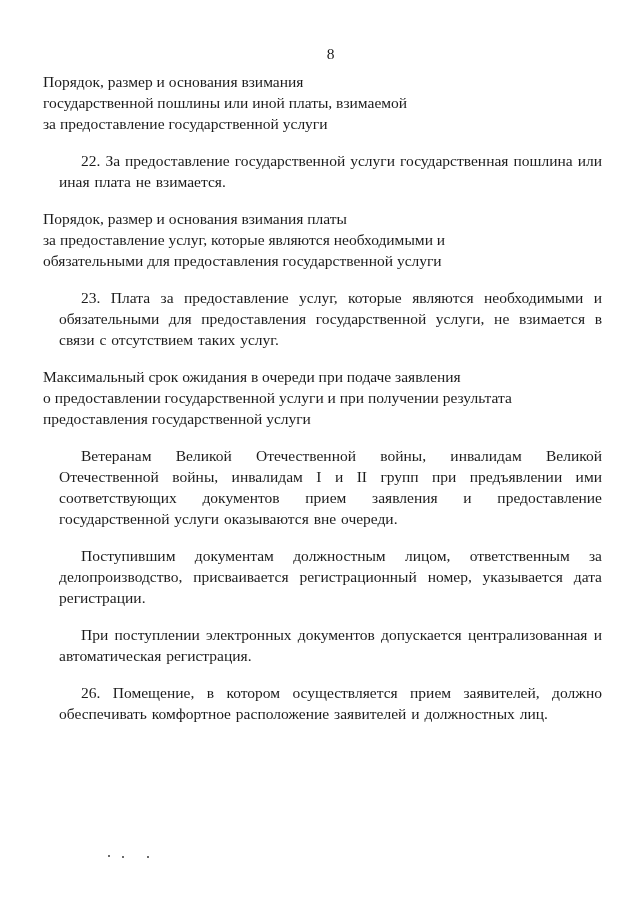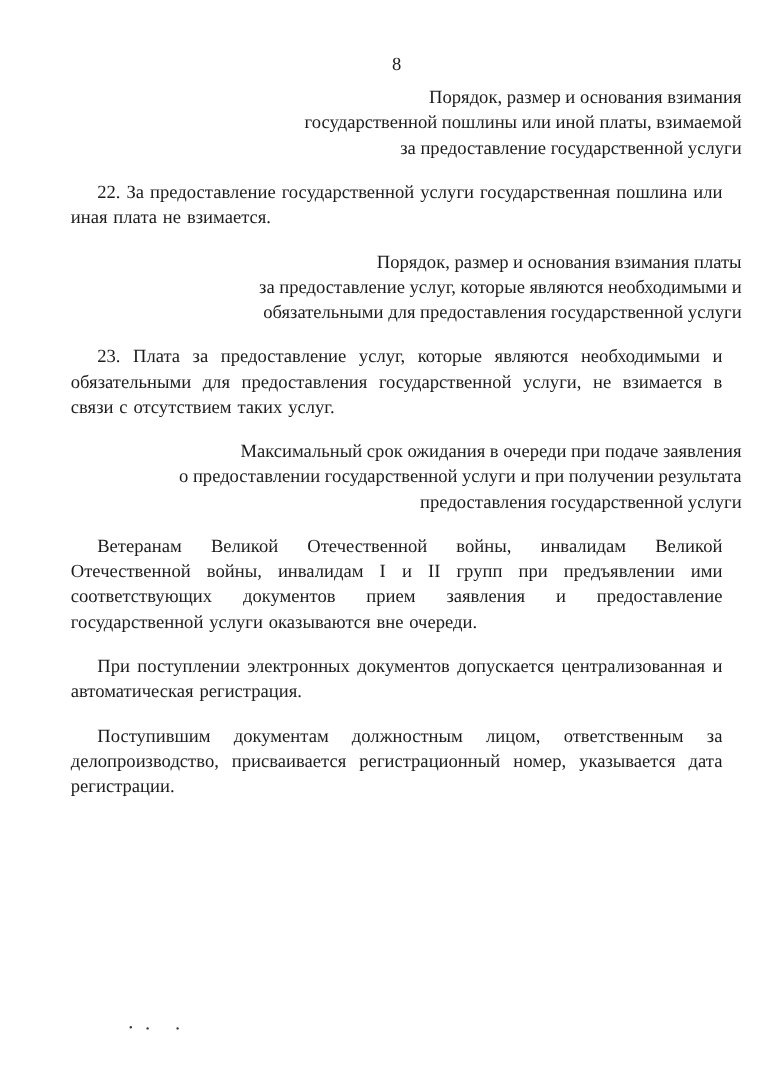--- a/index.html
+++ b/index.html
@@ -18,21 +18,21 @@
     line-height: 21px;
     color: #1c1c1c;
     box-sizing: border-box;
     padding: 43px 22px 0 43px;
   }
   .page-number {
     text-align: center;
     margin: 0 0 2px 0;
   }
   .section-heading {
-    text-align: right;
+    text-align: left;
     white-space: pre-line;
     margin: 7px 0 6px 0;
   }
   .body-para {
     margin: 16px;
     text-align: justify;
     text-indent: 22px;
     word-spacing: 1px;
   }
   .speck {
@@ -68,24 +68,25 @@
   </section>
 
   <section>
     <div class="section-heading">Максимальный срок ожидания в очереди при подаче заявления
 о предоставлении государственной услуги и при получении результата
 предоставления государственной услуги</div>
     <p class="body-para">Ветеранам Великой Отечественной войны, инвалидам Великой Отечественной войны, инвалидам I и II групп при предъявлении ими соответствующих документов прием заявления и предоставление государственной услуги оказываются вне очереди.</p>
   </section>
 
   <section>
+    <p class="body-para">Поступившим документам должностным лицом, ответственным за делопроизводство, присваивается регистрационный номер, указывается дата регистрации.</p>
     <p class="body-para">При поступлении электронных документов допускается централизованная и автоматическая регистрация.</p>
-    <p class="body-para">Поступившим документам должностным лицом, ответственным за делопроизводство, присваивается регистрационный номер, указывается дата регистрации.</p>
   </section>
 
   <section>
+    <p class="body-para">26. Помещение, в котором осуществляется прием заявителей, должно обеспечивать комфортное расположение заявителей и должностных лиц.</p>
   </section>
 
   <div class="speck s1"></div>
   <div class="speck s2"></div>
   <div class="speck s3"></div>
 
 </div>
 
 </body></html>

